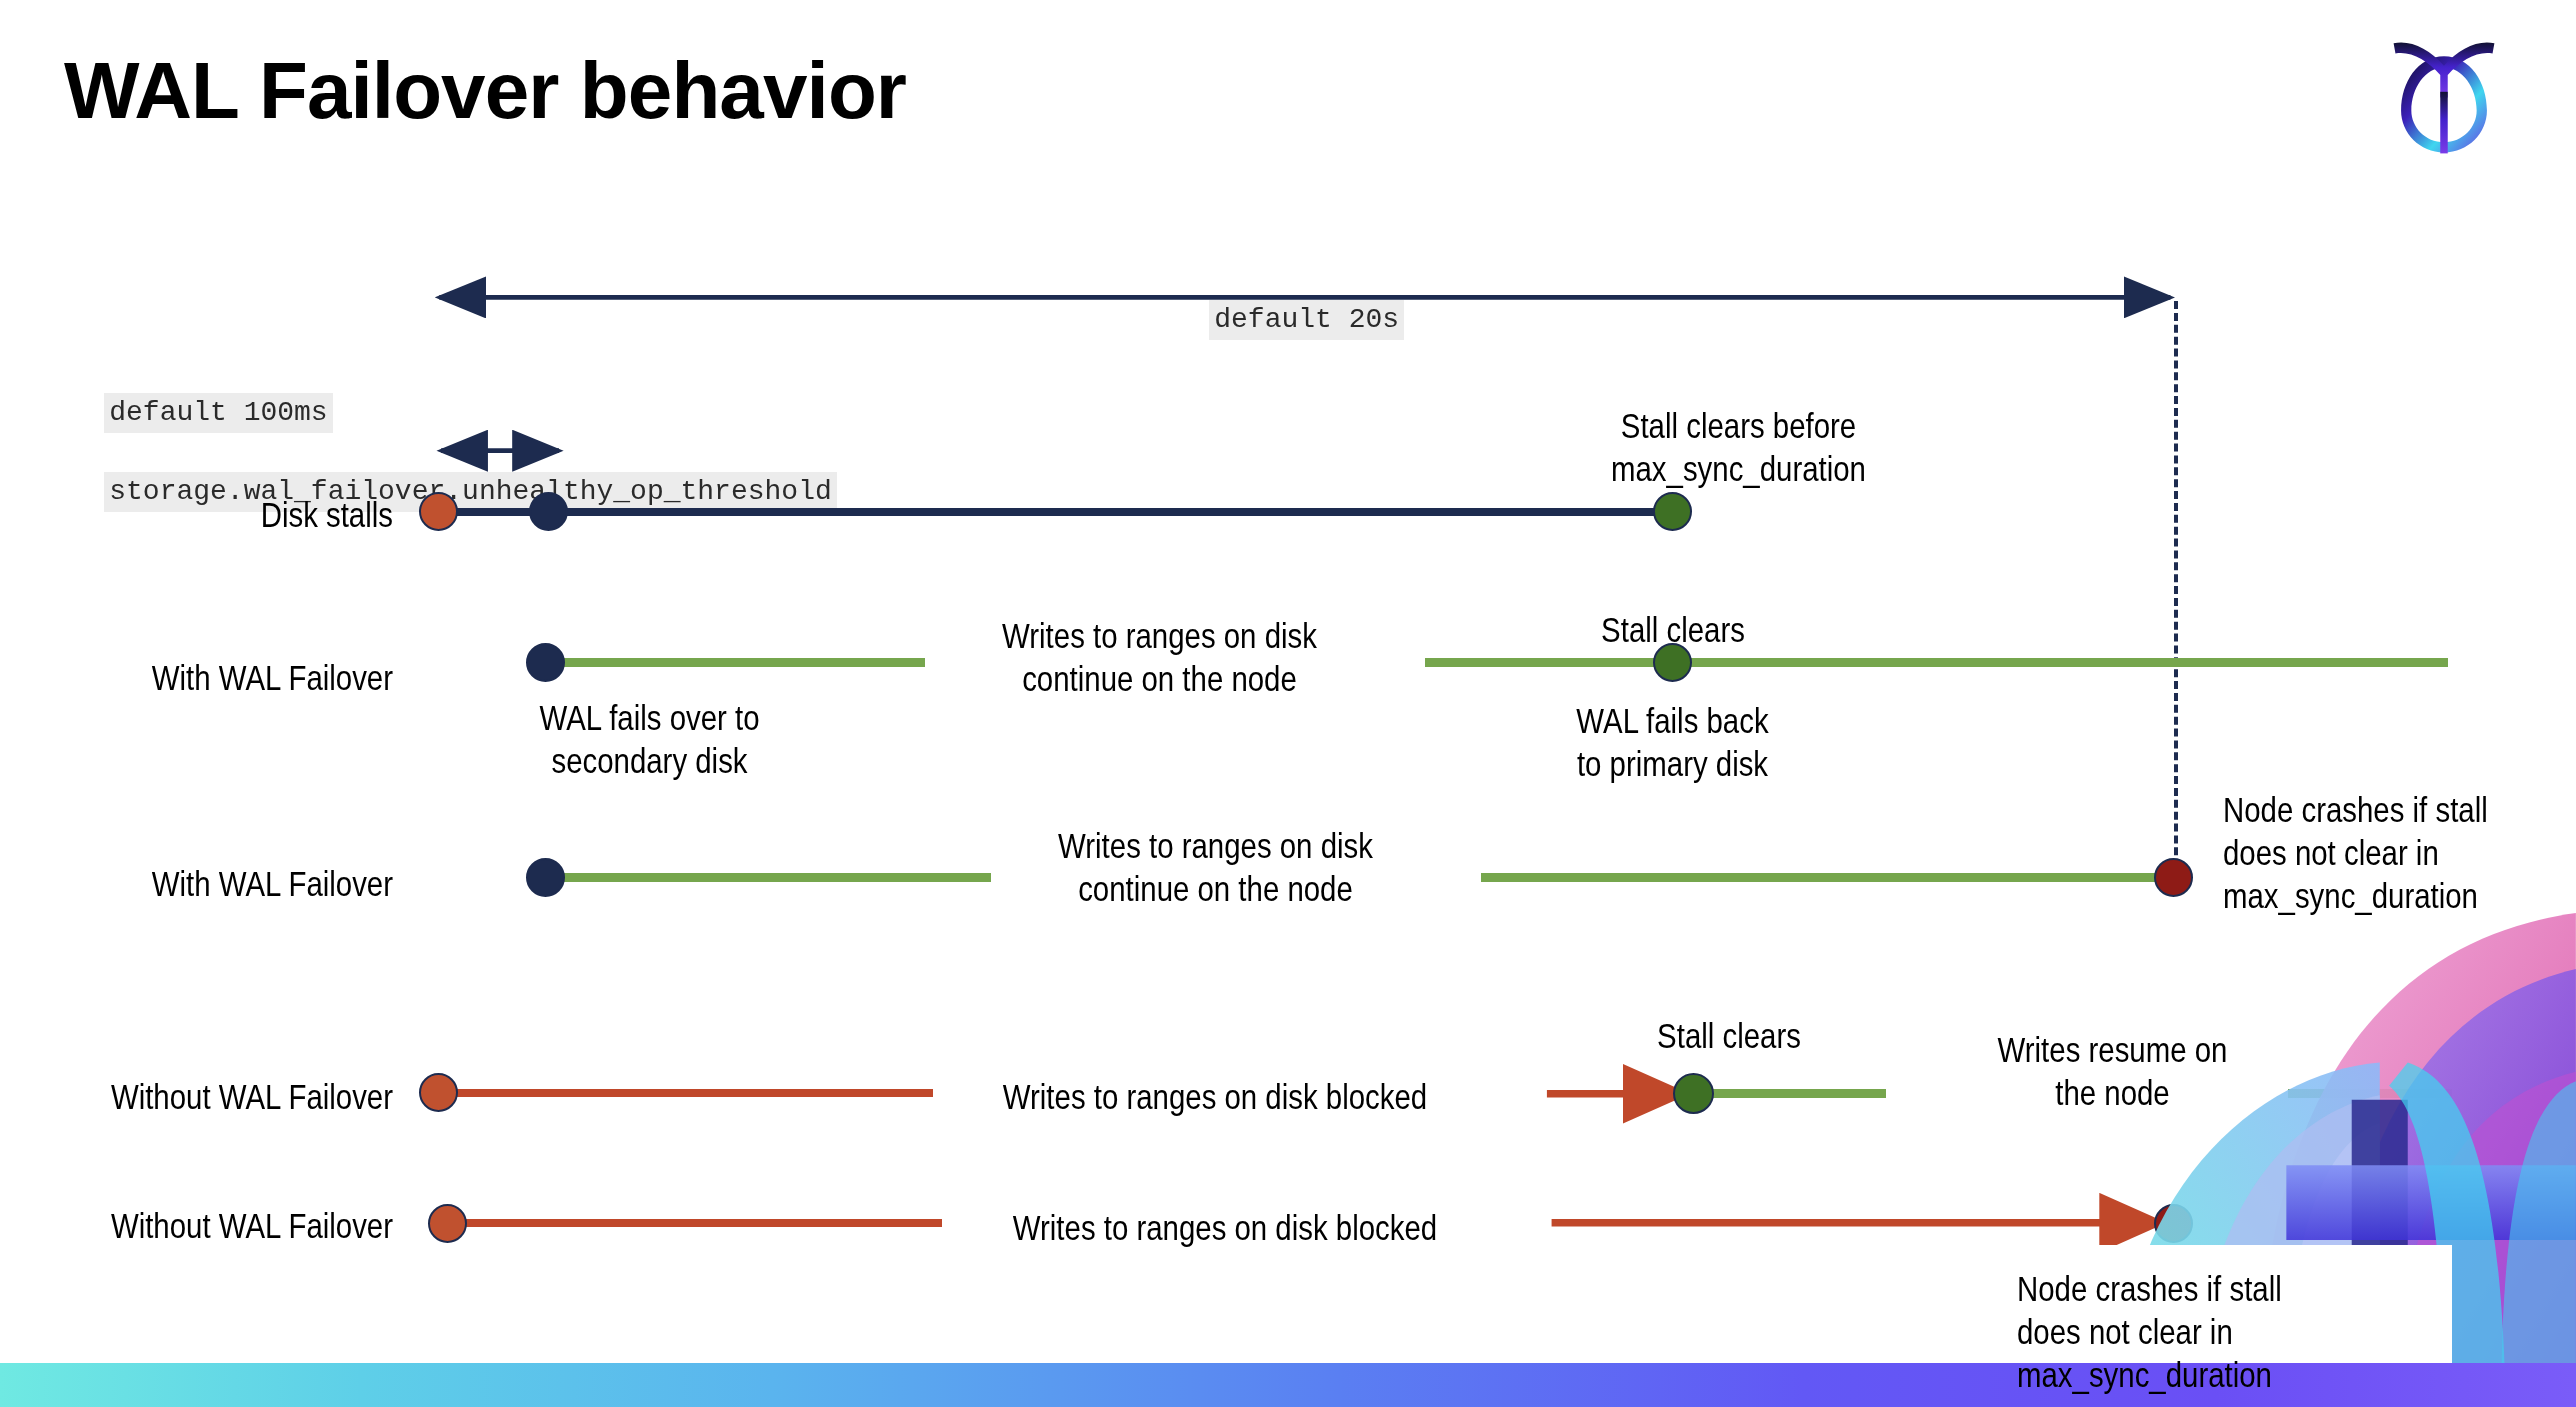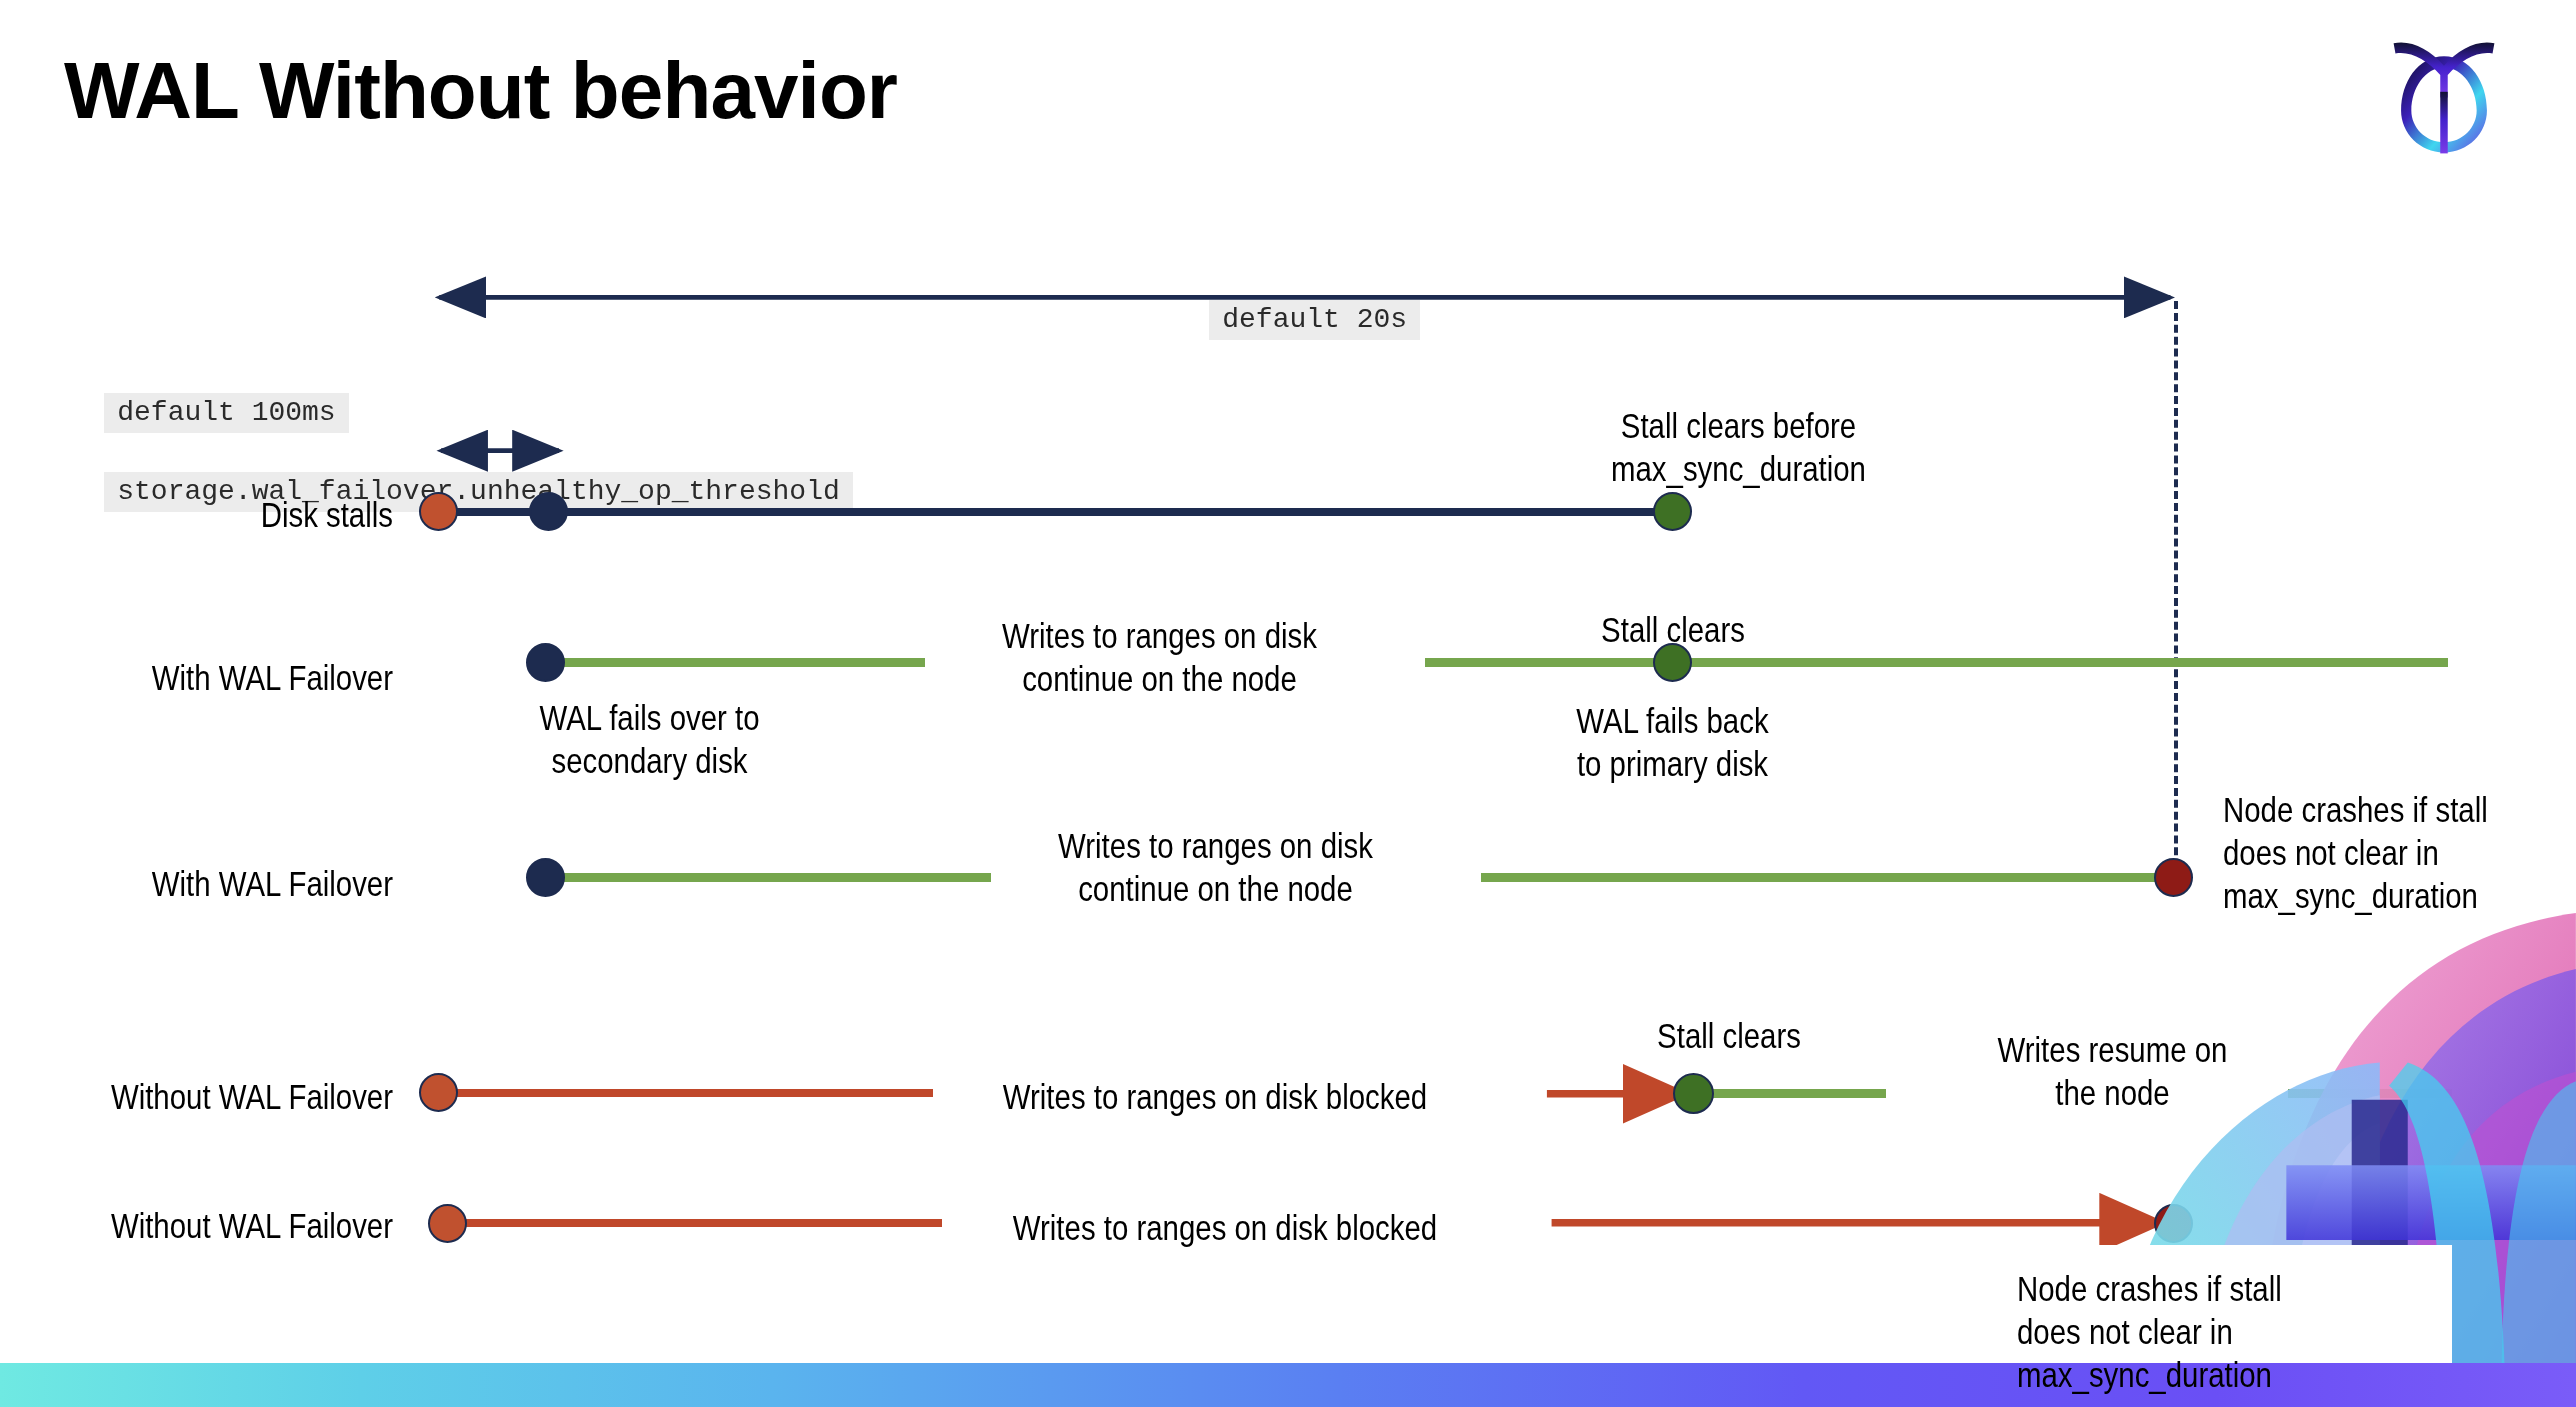--- a/index.html
+++ b/index.html
@@ -48,21 +48,21 @@
   .txt.center{transform-origin:center center;text-align:center;}
   .txt.right{transform-origin:right center;text-align:right;}
 
   
   .mono{
     position:absolute;
     font-family:"Liberation Mono","DejaVu Sans Mono",monospace;
     font-size:28px;line-height:1.42;color:#2a2a2a;
     white-space:pre;
   }
-  .mono span{background:#ececec;display:inline-block;padding:0 13px;}
+  .mono span{background:#ececec;display:inline-block;padding:0 5px;}
 
   
   .line{position:absolute;}
   .navy-line{background:#1d2b4f;}
   .green-line{background:#76a64d;}
   .red-line{background:#c0482a;}
 
   
   .dot{
     position:absolute;border-radius:50%;
@@ -78,21 +78,21 @@
     position:absolute;width:0;
     border-left:4.7px dashed #1d2b4f;
   }
   svg.arrowlayer{position:absolute;left:0;top:0;width:2576px;height:1408px;pointer-events:none;}
 </style>
 </head>
 <body>
 
 <div class="slide">
 
-  <div class="title">WAL Without behavior</div>
+  <div class="title">WAL Failover behavior</div>
 
   <div class="logo">
     <svg viewBox="0 0 120 145" width="112" height="136" xmlns="http://www.w3.org/2000/svg">
       <defs>
         <linearGradient id="lg1" x1="0" y1="0" x2="1" y2="1">
           <stop offset="0%" stop-color="#0b0b2b"></stop>
           <stop offset="35%" stop-color="#3b20b8"></stop>
           <stop offset="65%" stop-color="#3fd6ef"></stop>
           <stop offset="100%" stop-color="#6a3ae0"></stop>
         </linearGradient>

